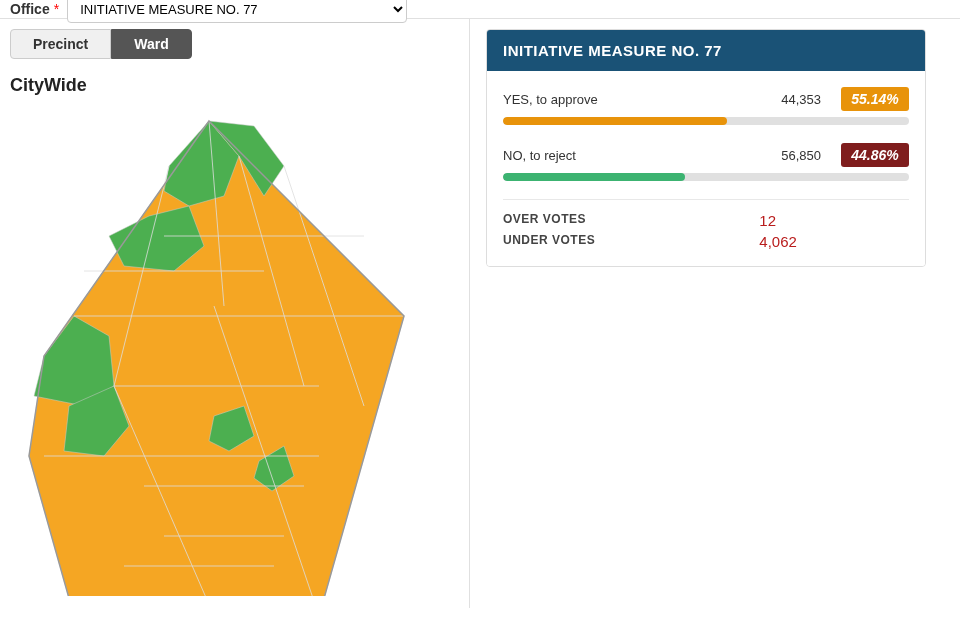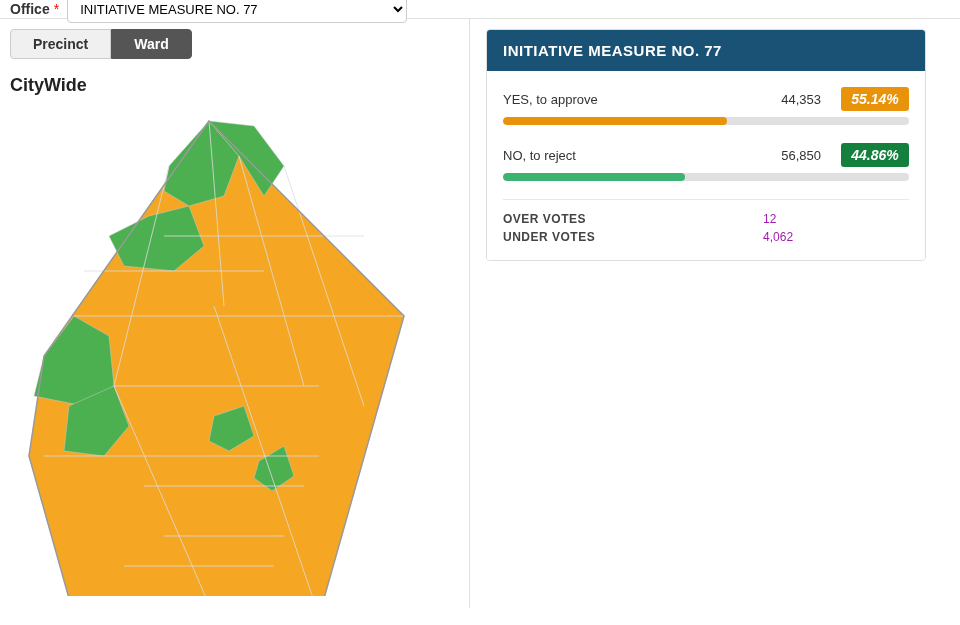--- a/index.html
+++ b/index.html
@@ -156,21 +156,21 @@
       border-radius: 3px;
       color: #fff;
       font-size: 14px;
       font-weight: bold;
       min-width: 68px;
       text-align: center;
       font-style: italic;
     }
 
     .badge-orange { background: #e8930a; }
-    .badge-green { background: #15803d; }
+    .badge-green { background: #7f1d1d; }
 
     .vote-bar-bg {
       height: 8px;
       background: #e0e0e0;
       border-radius: 4px;
       overflow: hidden;
       width: 100%;
     }
 
     .vote-bar-fill {
@@ -195,22 +195,22 @@
     }
 
     .stat-label {
       font-size: 12px;
       color: #444;
       font-weight: bold;
       letter-spacing: 0.5px;
     }
 
     .stat-value {
-      font-size: 12px;
-      color: #a21caf;
+      font-size: 15px;
+      color: #b91c1c;
       margin-left: 12px;
     }
 
     
     .dc-map {
       position: absolute;
       top: 0;
       left: 0;
     }
   </style>

